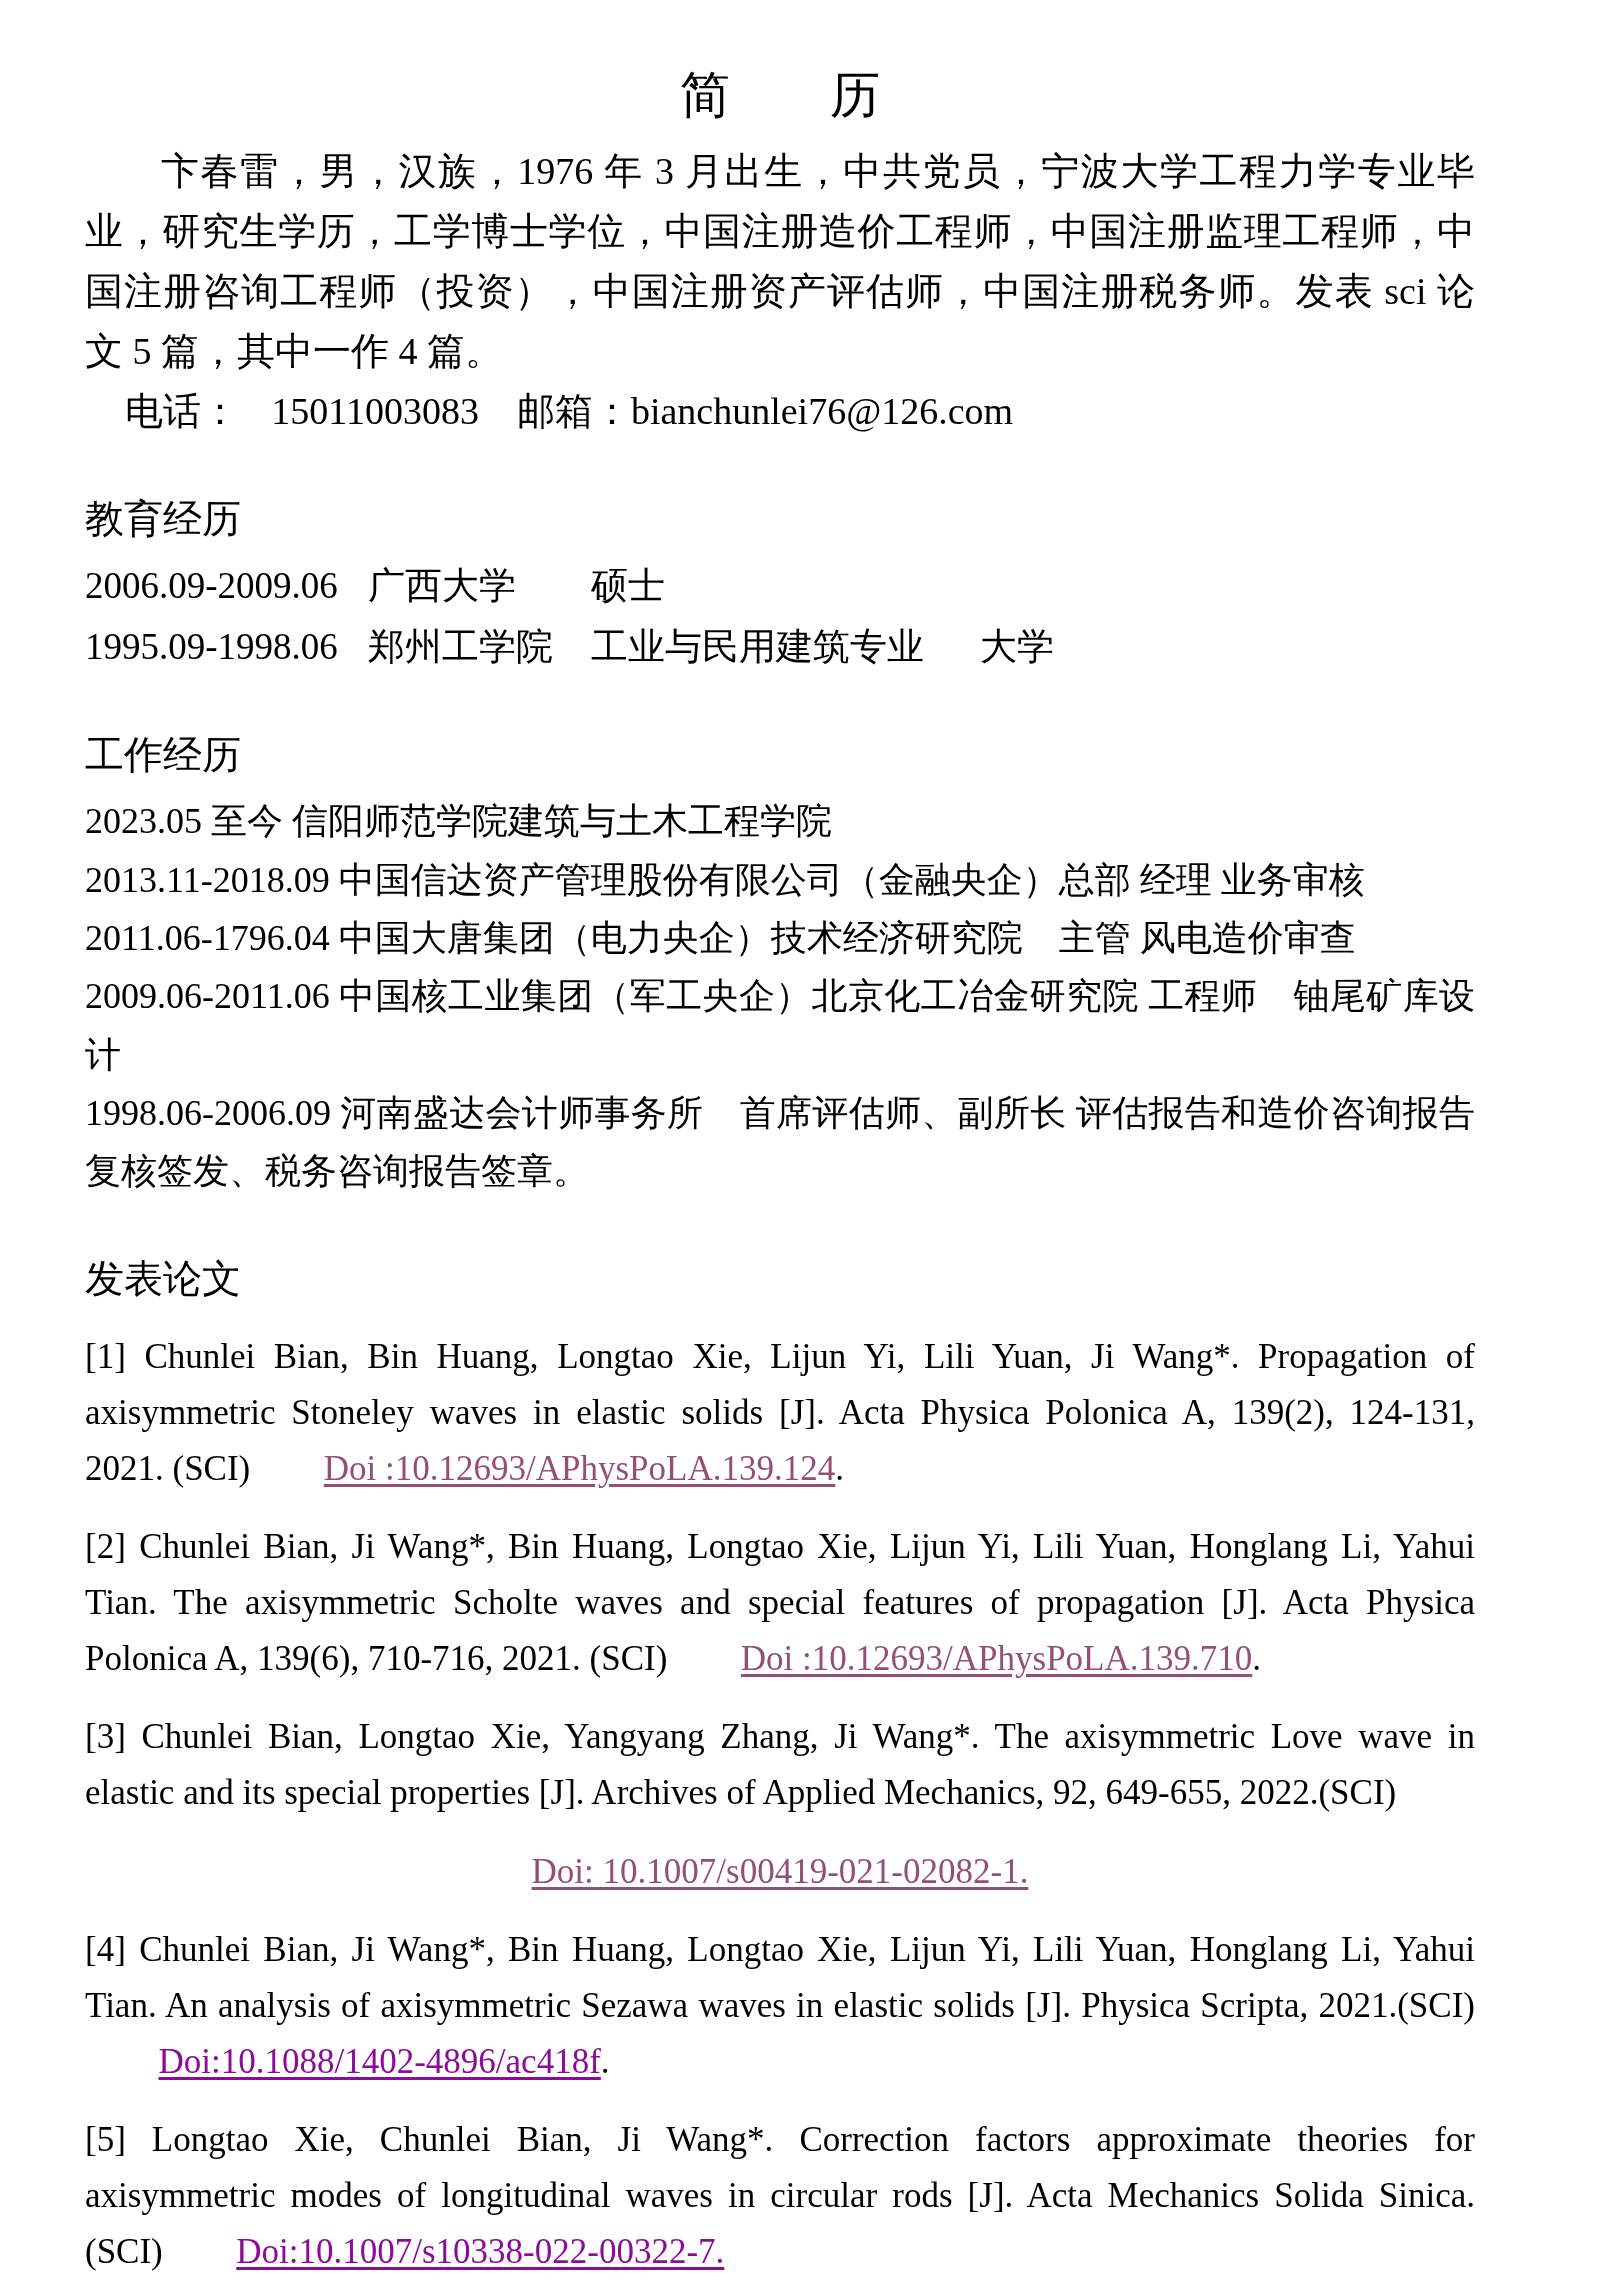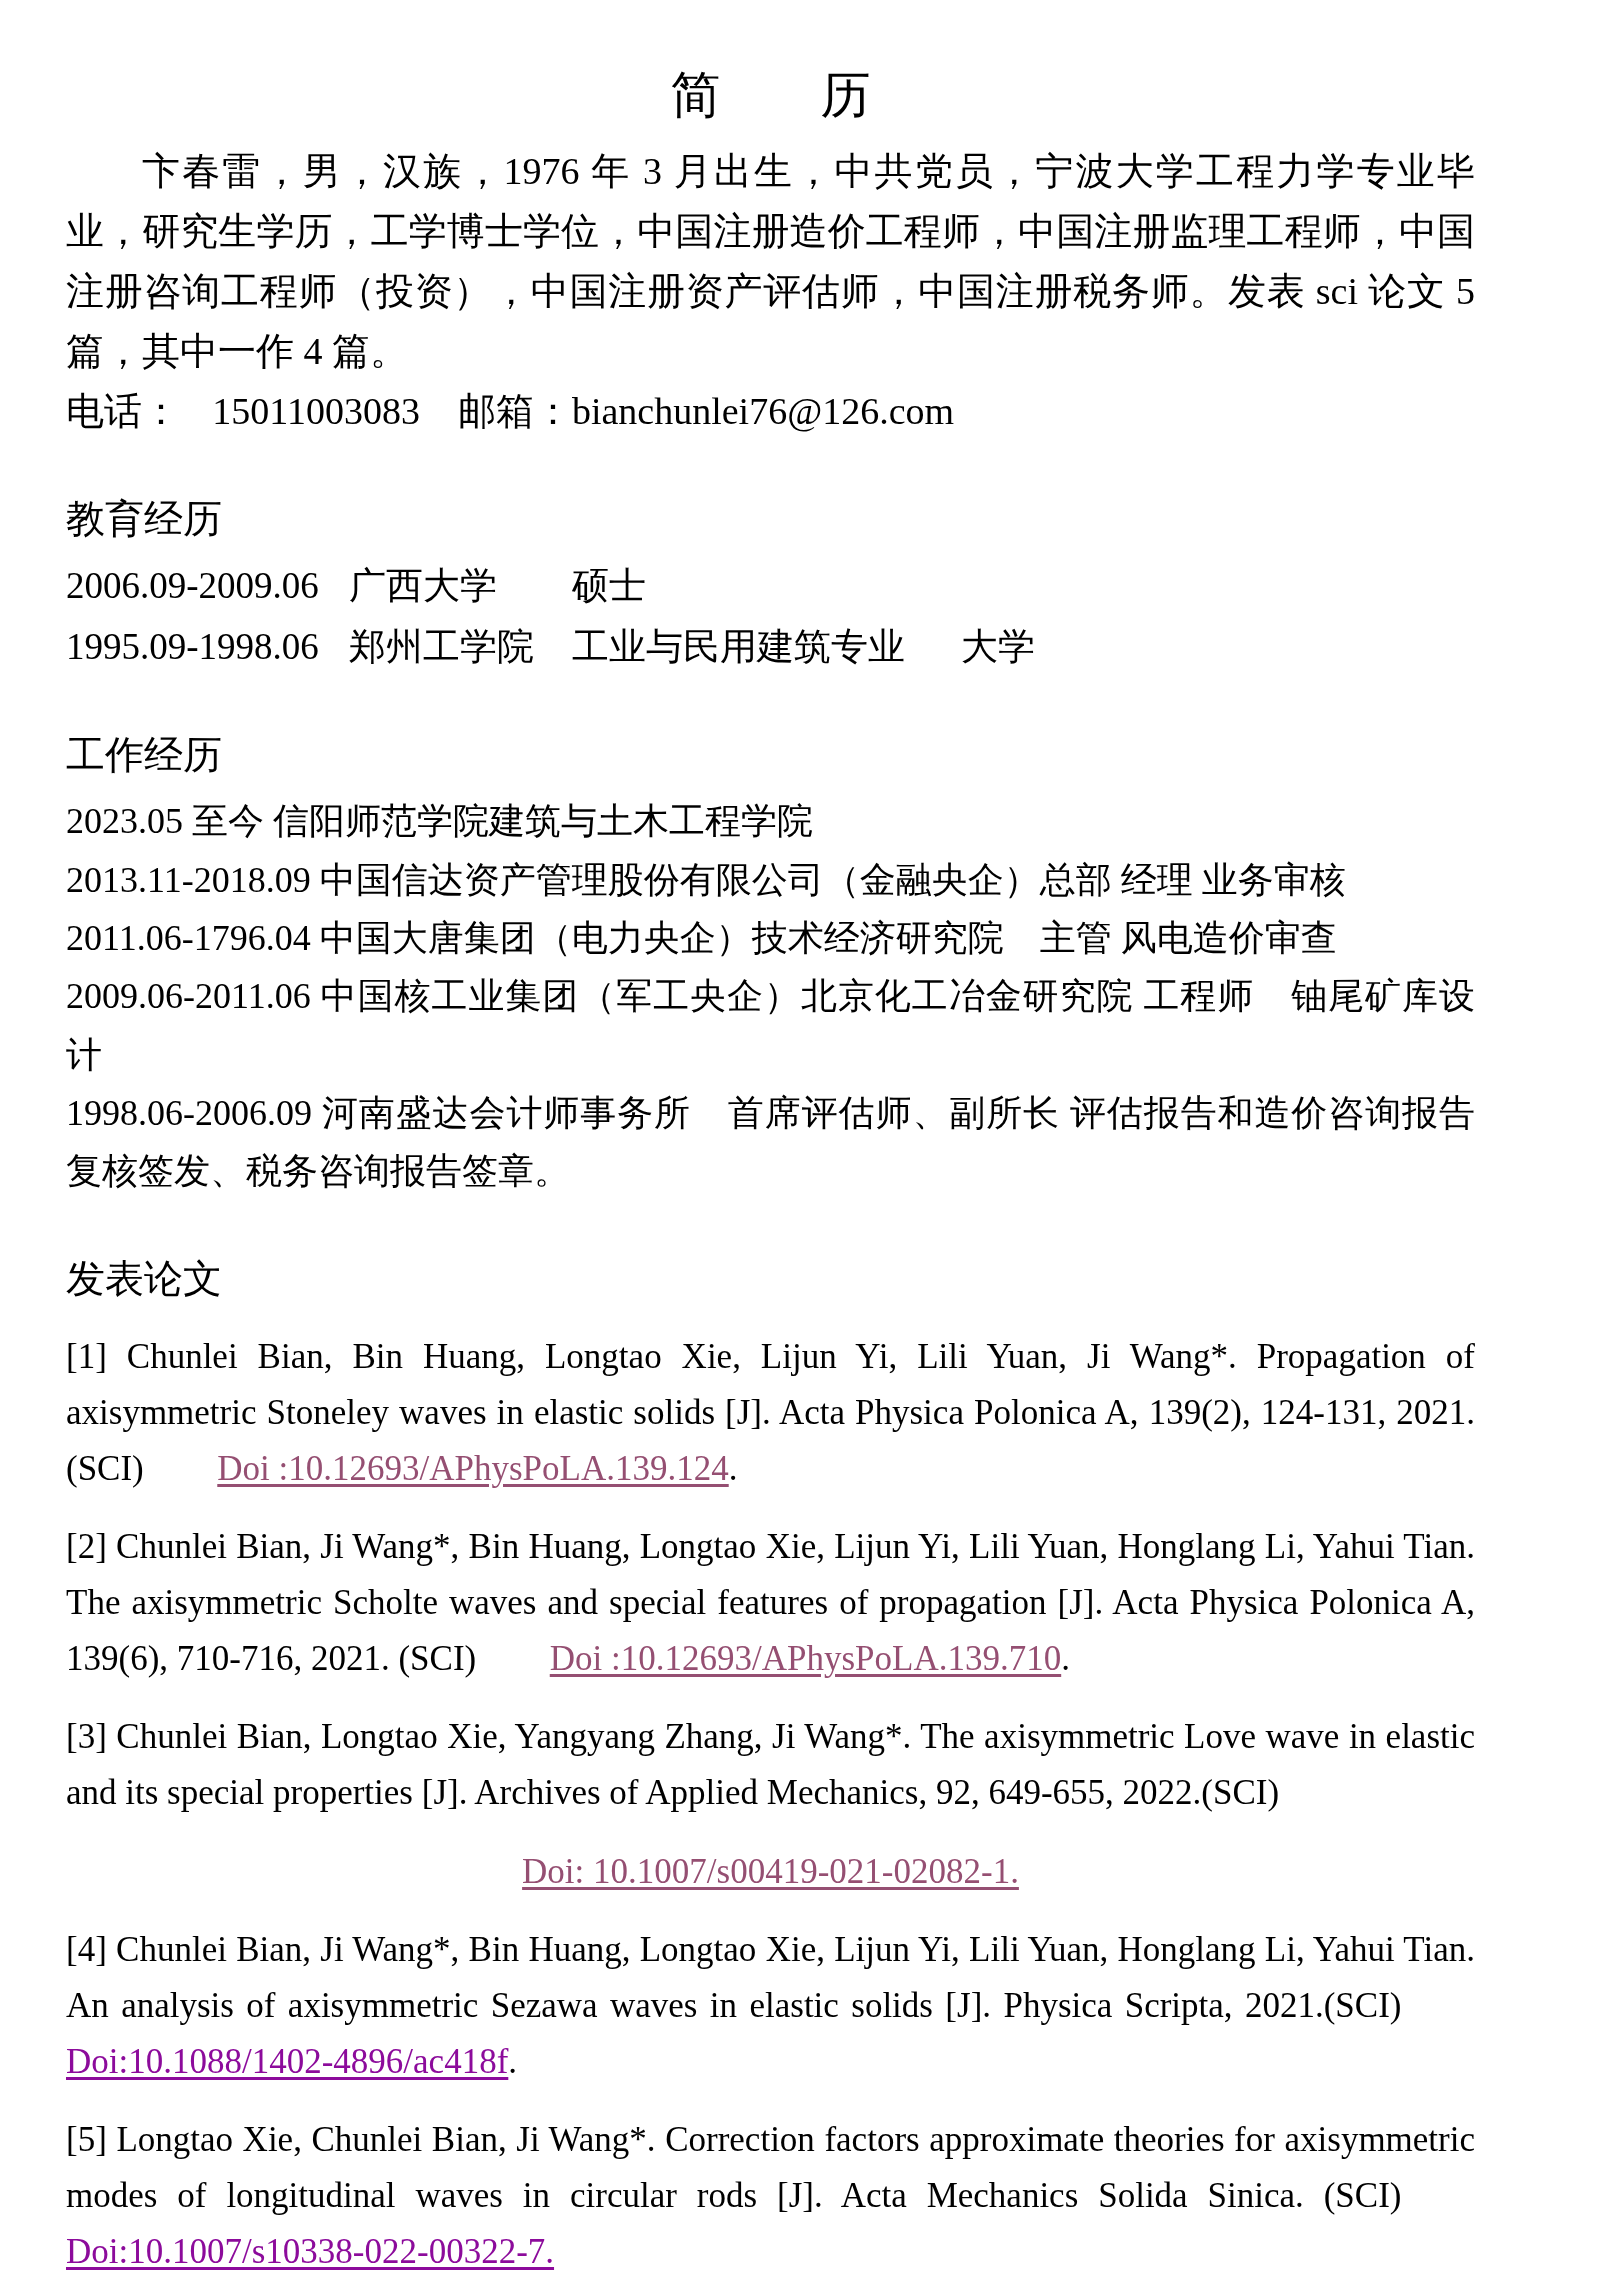--- a/index.html
+++ b/index.html
@@ -3,21 +3,21 @@
 <meta charset="utf-8">
 <style>
   * { margin: 0; padding: 0; box-sizing: border-box; }
   html, body { background: #ffffff; }
   .page {
     position: relative;
     width: 1609px;
     height: 2295px;
     background: #ffffff;
     color: #000000;
-    padding: 62px 134px 0 66px;
+    padding: 62px 134px 0 85px;
     overflow: hidden;
     font-family: "Liberation Serif", "DejaVu Serif", serif;
   }
   .doc-title {
     font-size: 50px;
     font-weight: normal;
     text-align: center;
     line-height: 1.35;
     margin-bottom: 11.3px;
     white-space: pre;
@@ -25,21 +25,21 @@
   .intro-para {
     font-size: 38px;
     line-height: 1.58;
     text-align: justify;
     text-indent: 2em;
   }
   .contact-line {
     font-size: 38px;
     line-height: 1.58;
   }
-  .contact-line .lbl { margin-right: 0.85em; }
+  .contact-line .lbl { margin-right: 0.85em; margin-left: 40px; }
   .contact-line .lbl2 { margin-left: 1.0em; text-align: center; }
   .section-heading {
     font-size: 39px;
     font-weight: normal;
     line-height: 1.45;
     margin-top: 50px;
     margin-bottom: 8.5px;
   }
   .edu-row {
     display: flex;

